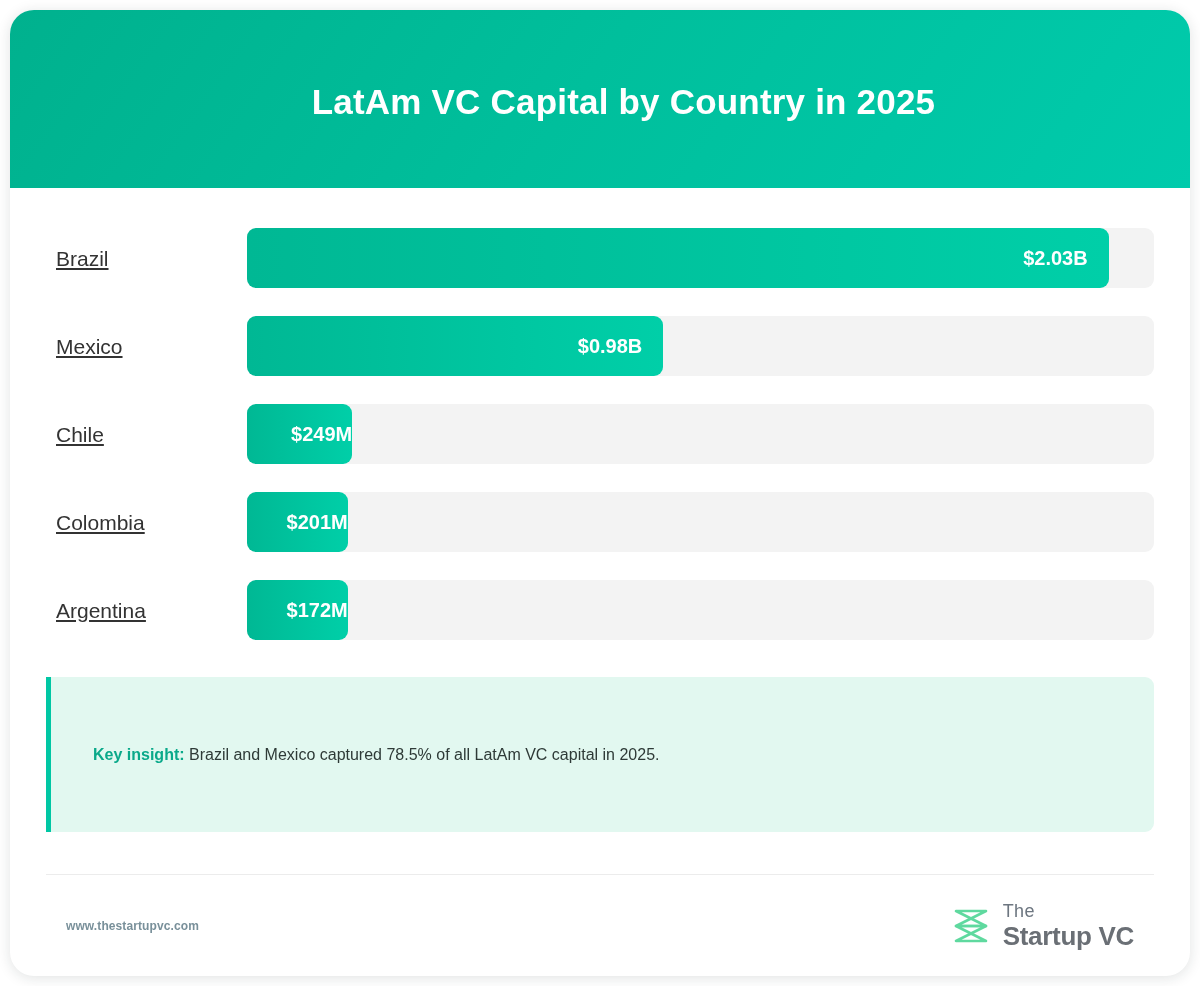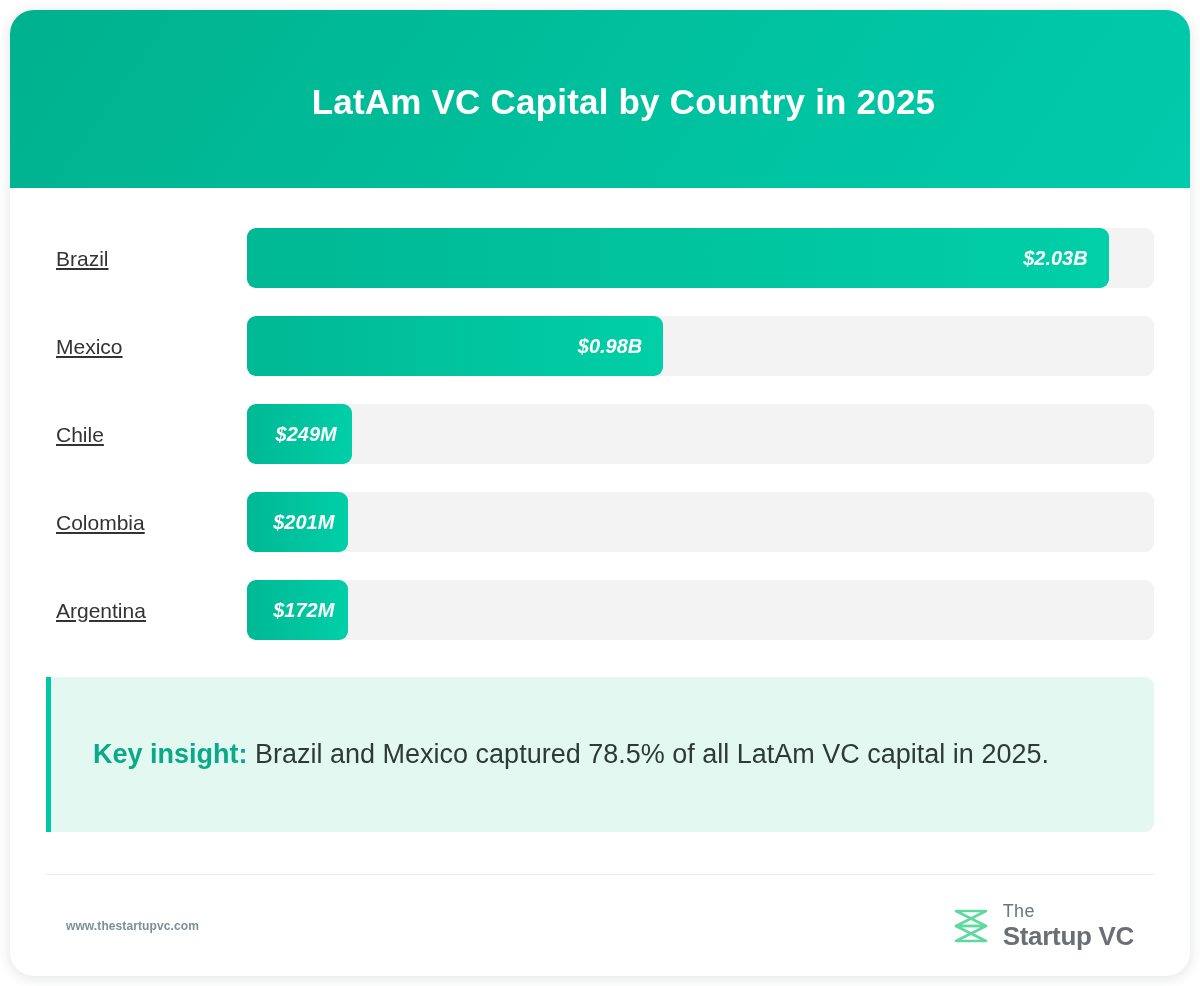--- a/index.html
+++ b/index.html
@@ -80,53 +80,52 @@
     padding-left: 10px;
     text-decoration: underline;
   }
 
   .track {
     position: relative;
     flex: 1 1 auto;
     height: 60px;
     background: #f3f3f3;
     border-radius: 9px;
-    font-style: italic;
   }
 
   .bar {
     position: absolute;
     left: 0; top: 0;
     height: 60px;
     border-radius: 9px;
     background: linear-gradient(90deg, #00b894 0%, #00cfa8 100%);
     display: flex;
     align-items: center;
     color: #ffffff;
     font-size: 20px;
     font-weight: bold;
   }
   .bar.wide   { justify-content: flex-end; padding-right: 21px; }
-  .bar.narrow { justify-content: center; padding-left: 13px; }
+  .bar.narrow { justify-content: flex-end; padding-left: 13px; }
 
   
   #insight {
     margin-top: 37px;
     position: relative;
     height: 155px;
     background: #e2f8f0;
     border-left: 5px solid #00c7a4;
     border-radius: 0 9px 9px 0;
     display: flex;
     align-items: center;
     padding-left: 42px;
     padding-right: 30px;
   }
   #insight-text {
-    font-size: 27px;
+    font-size: 16px;
     color: #2e3a37;
     line-height: 1.35;
   }
   #insight-label {
     color: #0aa98a;
     font-weight: bold;
   }
 
   
   #footer {

